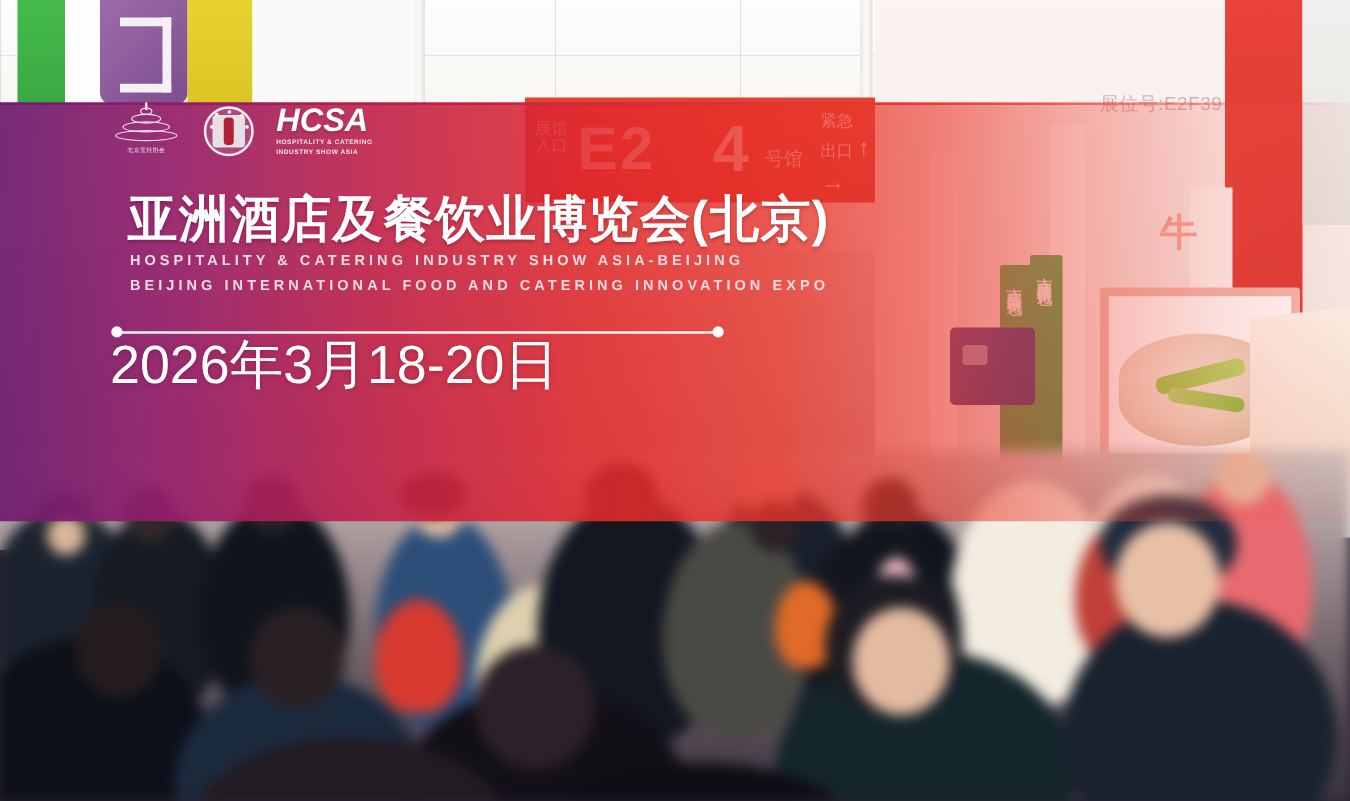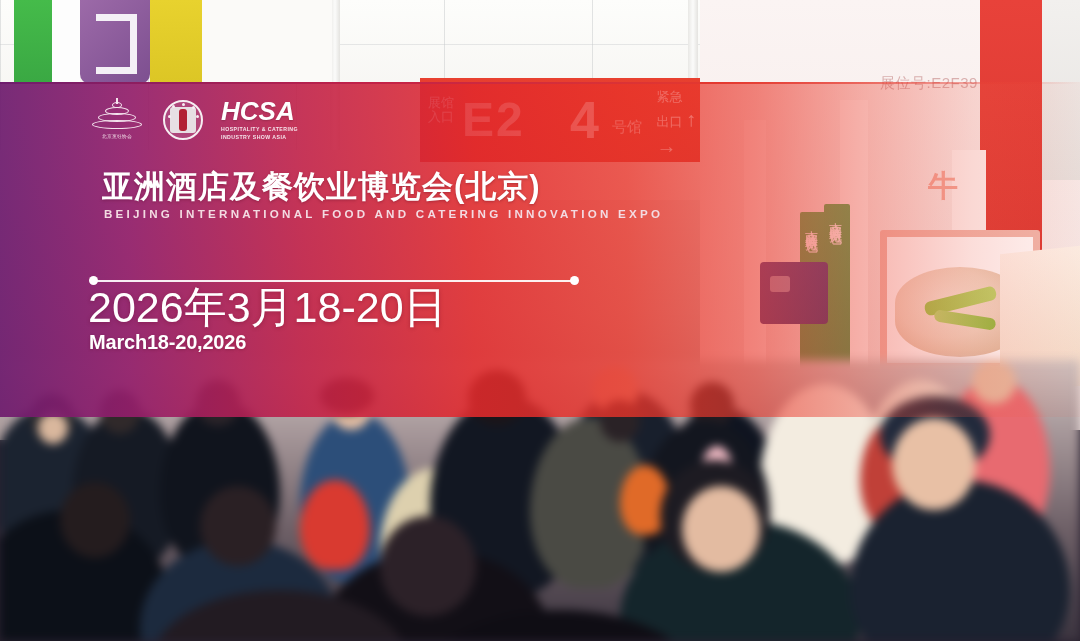--- a/index.html
+++ b/index.html
@@ -214,21 +214,21 @@
         rgba(238,88,70,.20) 90%,
         rgba(240,100,80,.06) 100%);
   }
   .overlay-topline {
     position: absolute; left: 0; top: 82px; width: 1080px; height: 2px;
     background: linear-gradient(90deg,#6e1c6e,#c12148,#e4392f,rgba(240,90,70,0));
   }
 
   
   .content {
-    position: absolute; left: 0; top: 82px; width: 1080px; height: 376px;
+    position: absolute; left: 0; top: 67px; width: 1080px; height: 376px;
   }
 
   
   .logos {
     position: absolute; left: 89px; top: 16px;
     display: flex; align-items: center; gap: 18px;
   }
   .logo-bhcia { width: 56px; text-align: center; }
   .logo-bhcia .dome { width: 56px; height: 30px; position: relative; }
   .logo-bhcia .dome span {
@@ -293,21 +293,21 @@
     background: linear-gradient(150deg,#fff3d4 0%, #f2d9a4 28%, #d8b271 55%, #f5e3bd 78%, #caa261 100%);
     -webkit-background-clip: text; background-clip: text;
     color: transparent;
     -webkit-text-fill-color: transparent;
     filter: drop-shadow(0 2px 3px rgba(60,0,30,.35));
   }
 
   .title-text { margin-left: 16px; }
 
   .t-cn {
-    font-size: 31px; font-weight: 700; color: #ffffff;
+    font-size: 40px; font-weight: 700; color: #ffffff;
     letter-spacing: 1px; line-height: 1.08;
     text-shadow: 0 1px 3px rgba(80,0,30,.35);
     white-space: nowrap;
   }
   .t-en {
     font-size: 11.6px; font-weight: 700; color: #f3dbe2;
     letter-spacing: 3.25px; line-height: 1.1;
     margin: 5px 0 7px 2px; white-space: nowrap;
   }
   .t-cn2 { margin-top: 1px; }
@@ -506,27 +506,27 @@
       <div class="logo-hcsa">
         <div class="mark">HCSA</div>
         <div class="sub1">HOSPITALITY &amp; CATERING</div>
         <div class="sub2">INDUSTRY SHOW ASIA</div>
       </div>
     </div>
 
     <div class="title-row">
       <div class="title-text">
         <div class="t-cn">亚洲酒店及餐饮业博览会(北京)</div>
+        <div class="t-en">HOSPITALITY &amp; CATERING INDUSTRY SHOW ASIA-BEIJING</div>
         <div class="t-en t-en2">BEIJING INTERNATIONAL FOOD AND CATERING INNOVATION EXPO</div>
       </div>
     </div>
 
     <div class="divider">
       <div class="dot l"></div>
       <div class="line"></div>
       <div class="dot r"></div>
     </div>
 
     <div class="date-main">2026年3月18-20日</div>
-    <div class="date-en">March18-20,2026</div>
 
   </div>
 </div>
 
 </body></html>

